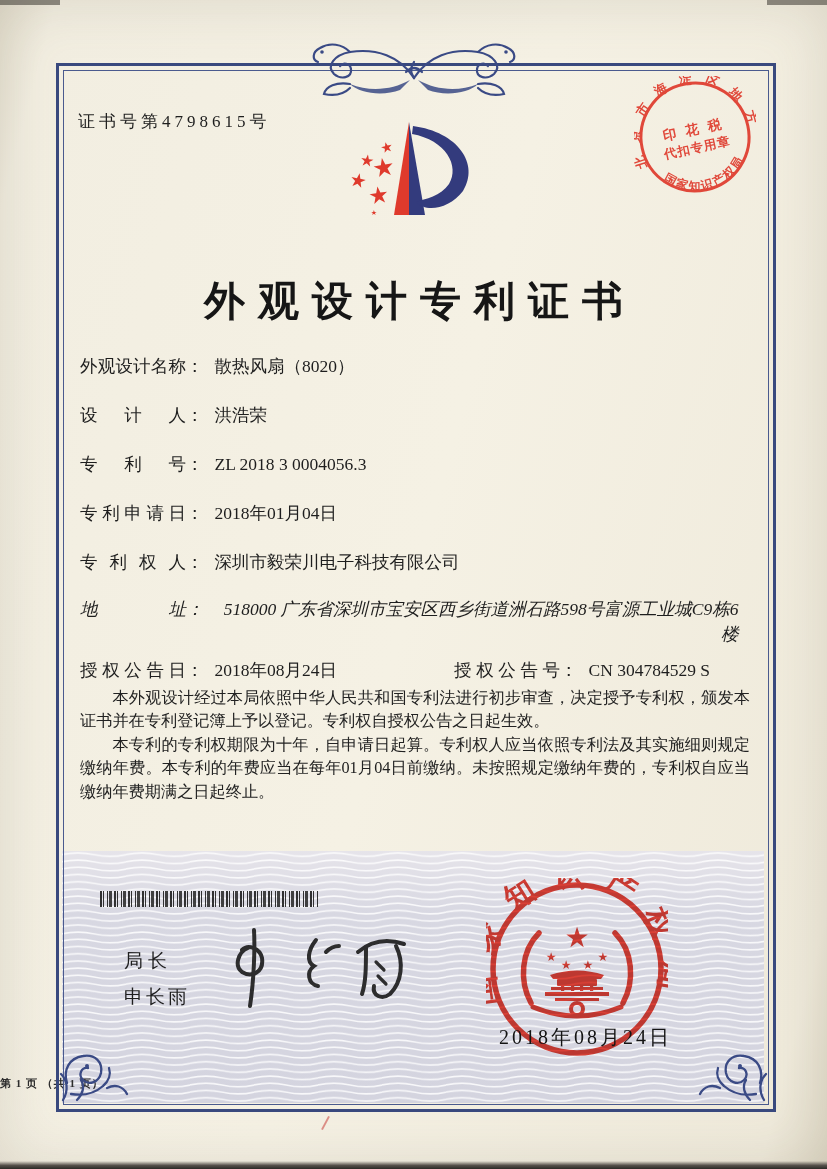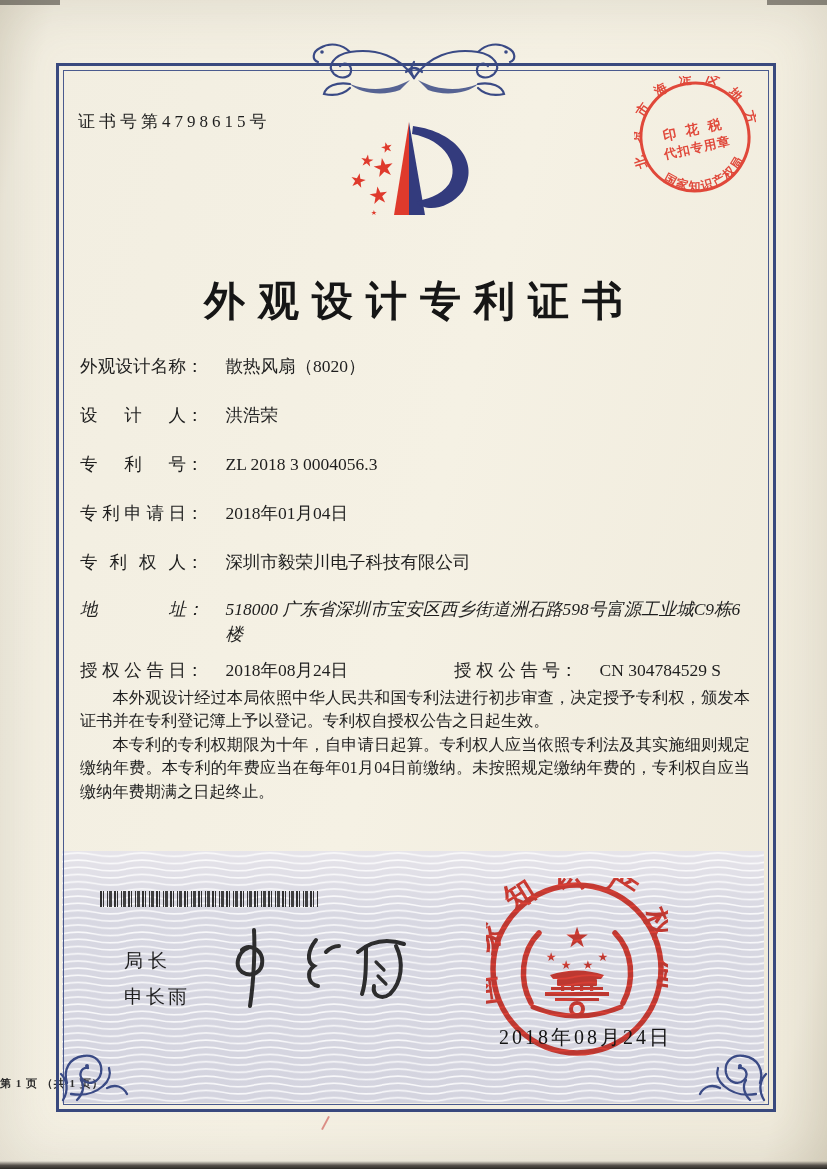--- a/index.html
+++ b/index.html
@@ -23,21 +23,21 @@
   .cert-no{position:absolute;left:78px;top:110px;font-size:17px;letter-spacing:4px;z-index:2;}
   .logo{position:absolute;left:336px;top:114px;z-index:2;}
   .tax-stamp{position:absolute;left:634px;top:76px;z-index:2;}
   .title{position:absolute;left:0;top:233px;width:100%;text-align:center;font-size:41px;
     font-weight:bold;letter-spacing:13px;text-indent:13px;z-index:2;color:#161616;margin-top:41px;}
 
   .fields{position:absolute;left:80px;top:352px;width:676px;font-size:17.5px;z-index:2;}
   .frow{display:flex;align-items:flex-start;line-height:28px;margin-bottom:21px;}
   .flabel{flex:none;display:inline-block;width:106px;text-align:justify;text-align-last:justify;}
   .fcolon{flex:none;}
-  .fvalue{margin-left:22px;}
+  .fvalue{margin-left:11px;text-align:right;}
   .frow.addr{line-height:25px;margin-bottom:9px;font-style:italic;}
   .frow.addr .fvalue{width:524px;}
   .frow.dual{justify-content:flex-start;}
   .pair{display:flex;align-items:flex-start;}
   .pair.first{width:374px;flex:none;}
 
   .paras{position:absolute;left:80px;top:687px;width:670px;font-size:16.2px;line-height:23.4px;
     text-align:justify;z-index:2;color:#222;}
   .paras p{margin:0;text-indent:2em;}
 

